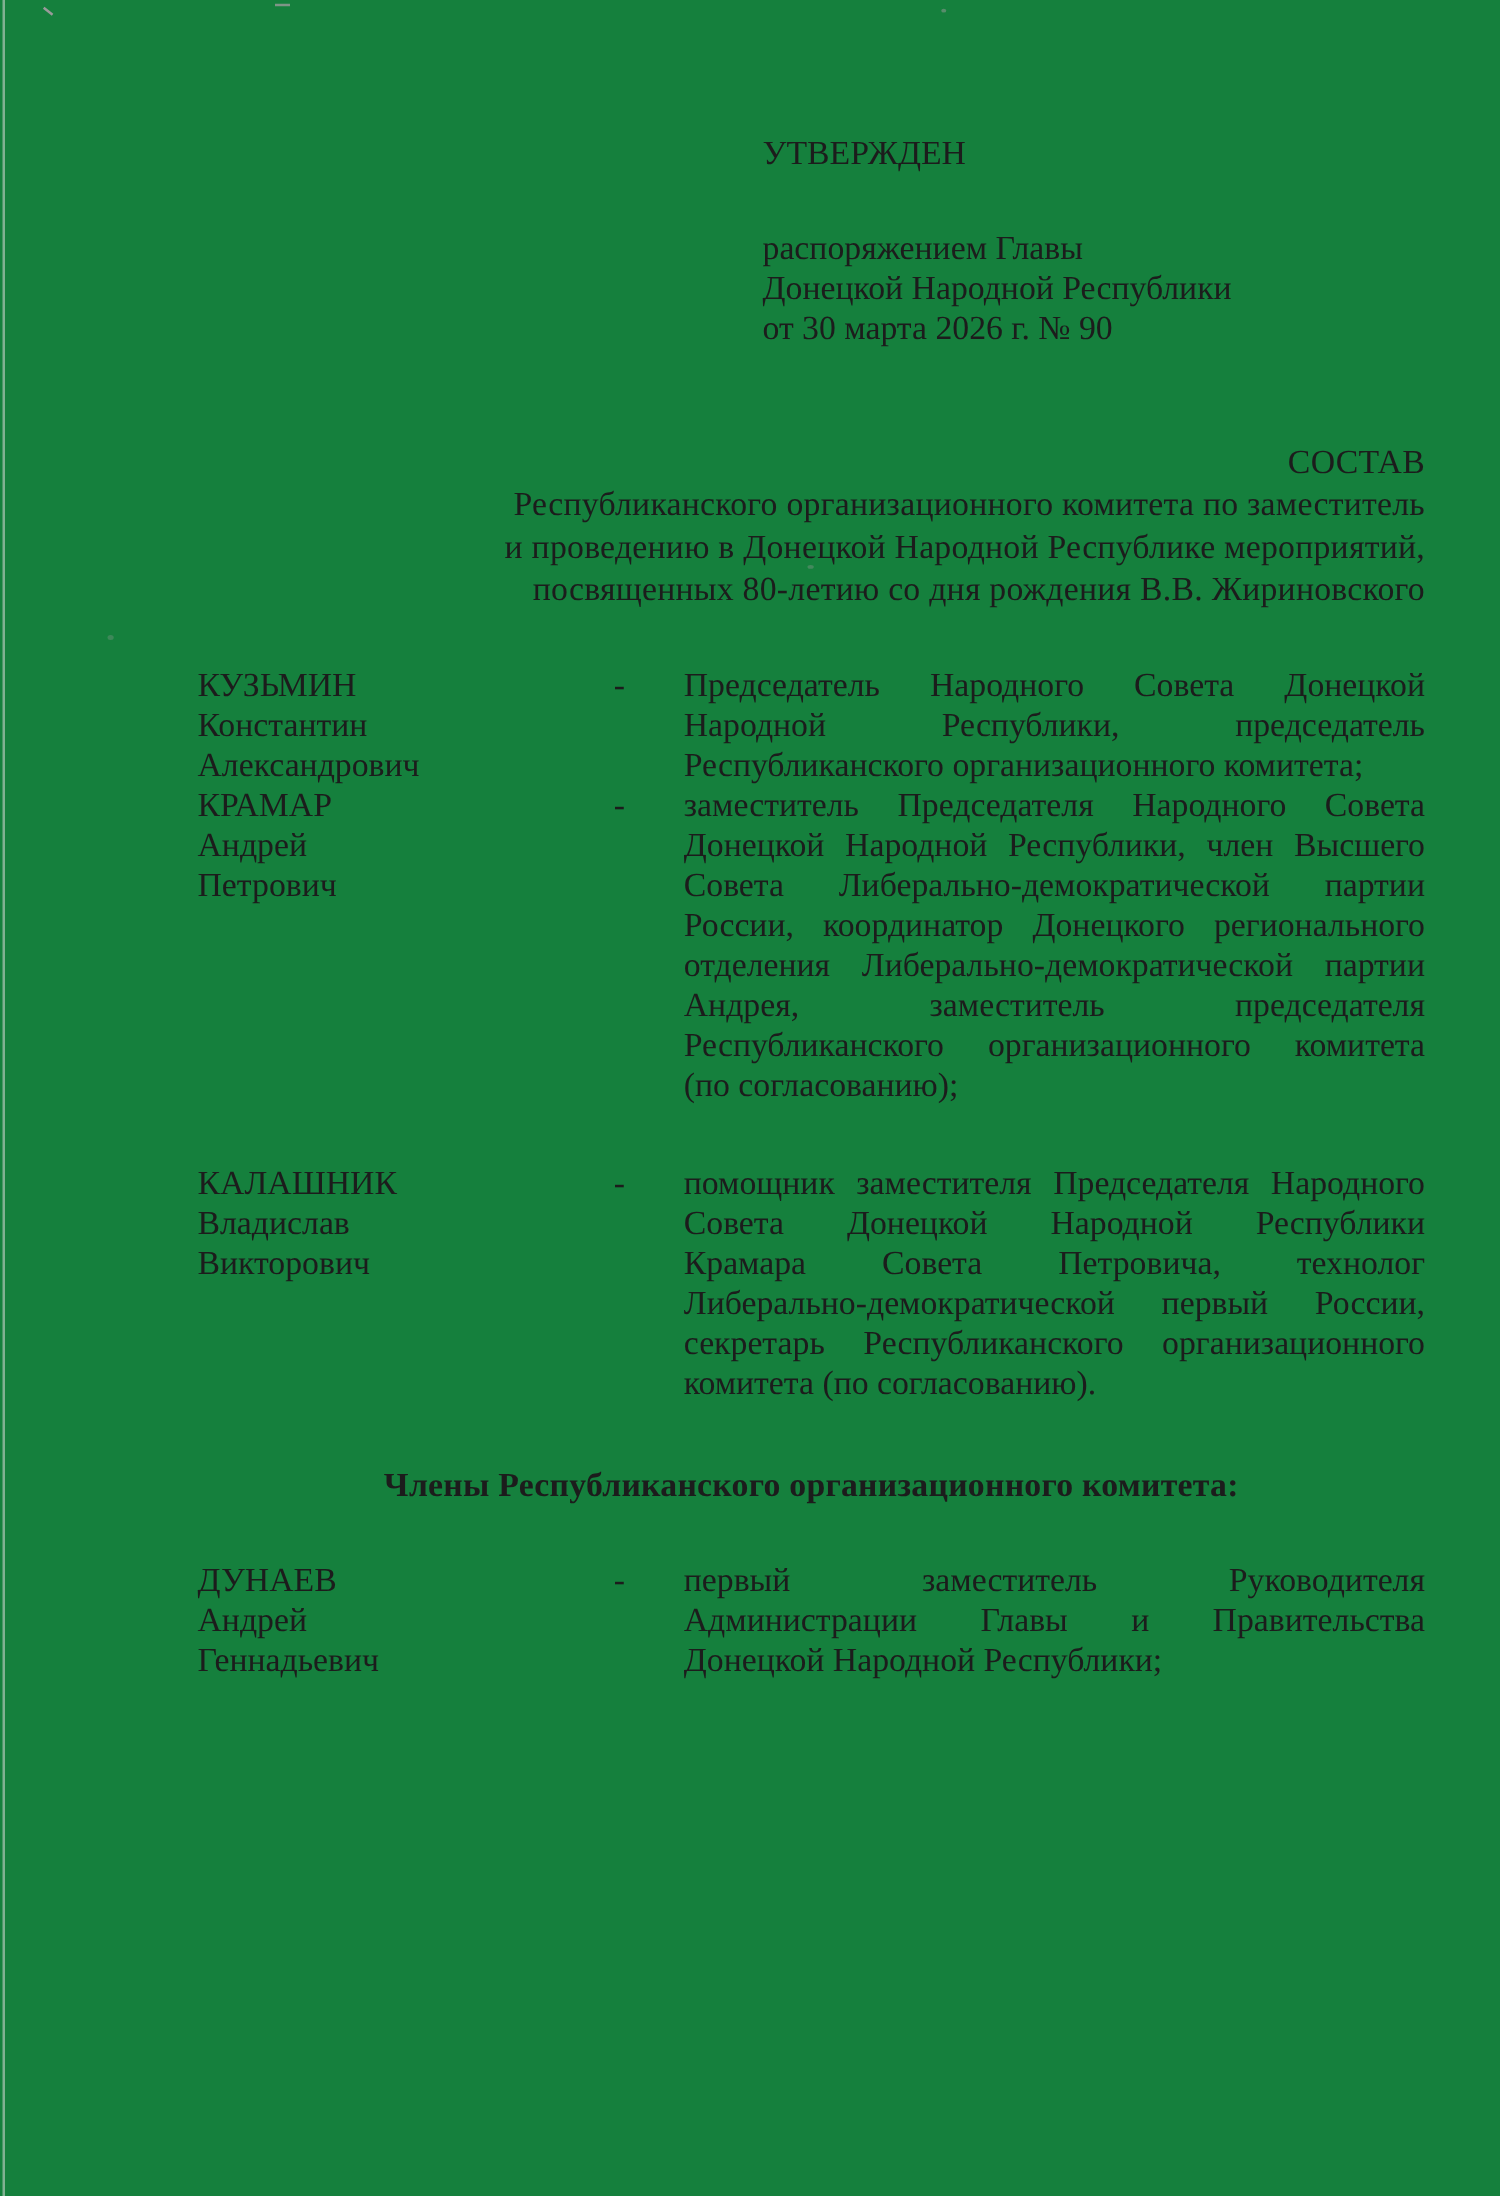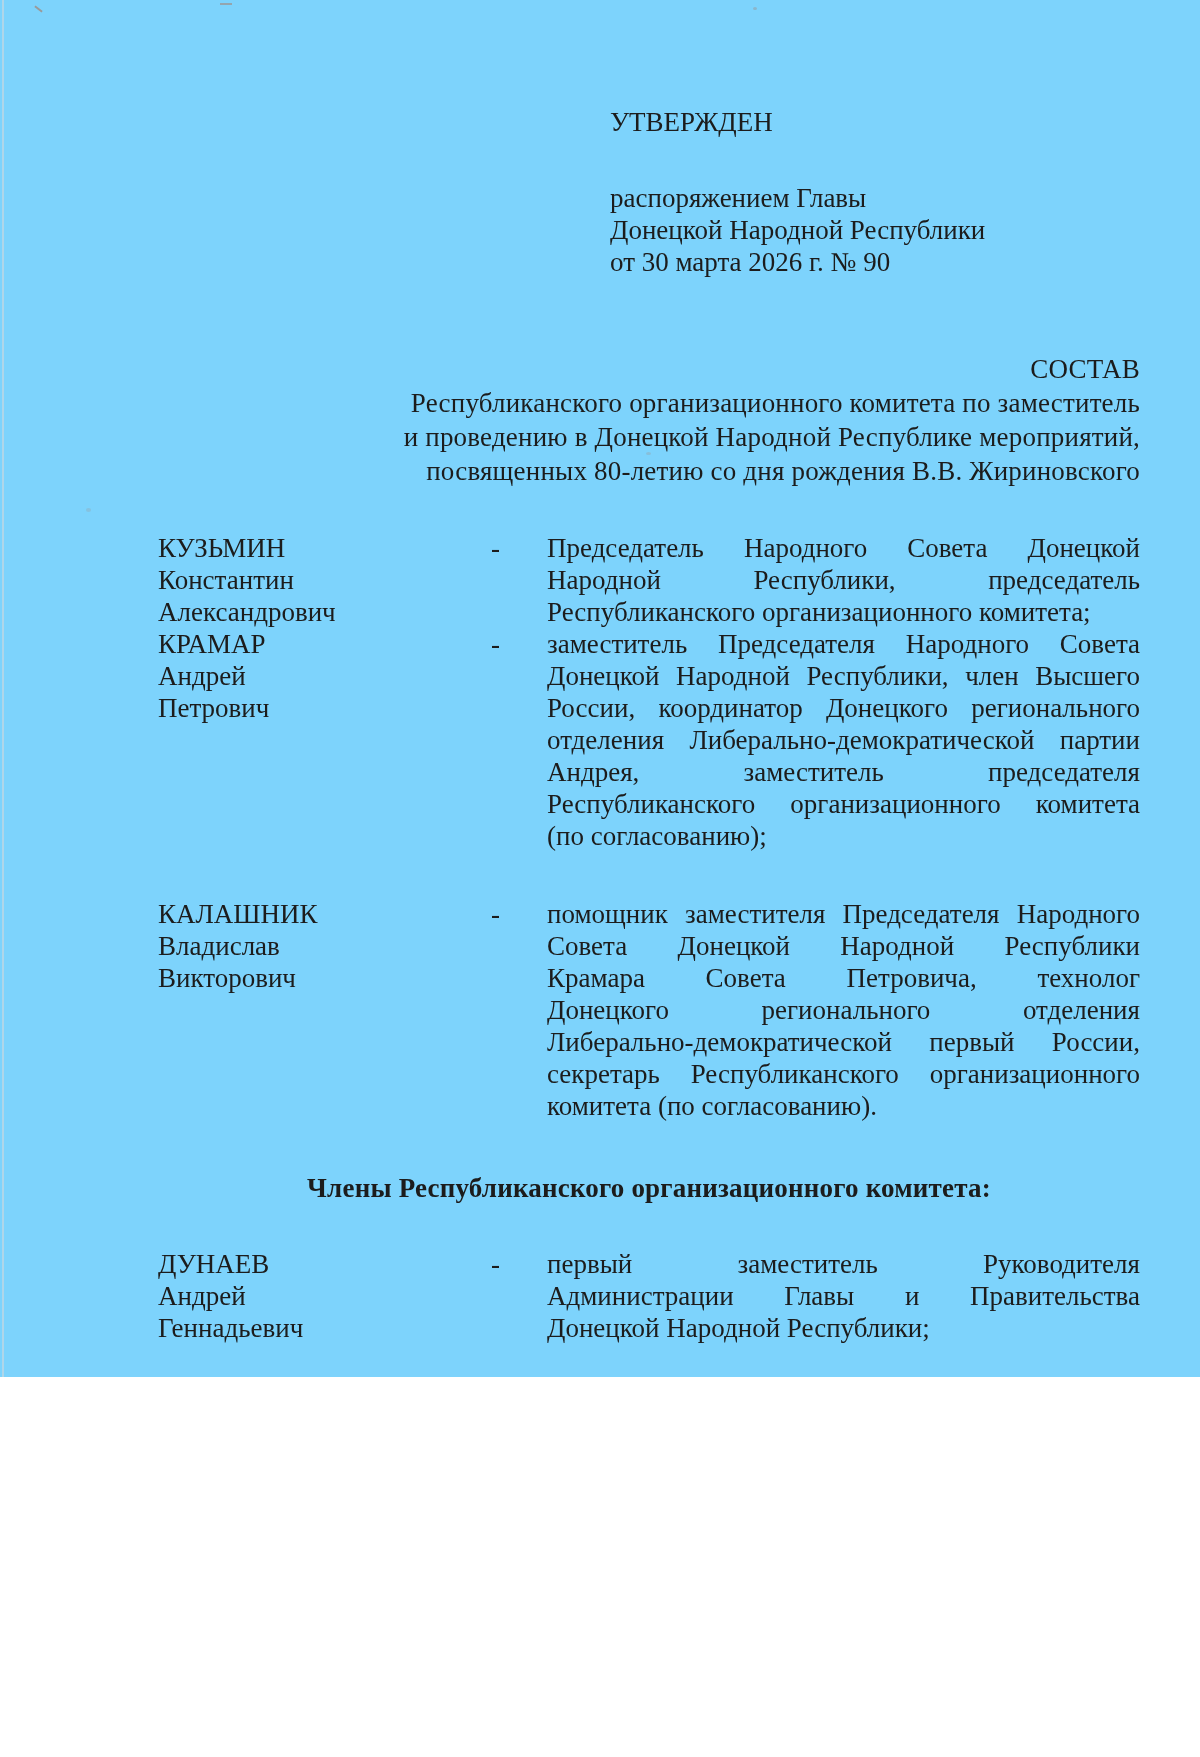--- a/index.html
+++ b/index.html
@@ -3,22 +3,22 @@
 <meta charset="utf-8">
 <style>
   html, body {
     margin: 0;
     padding: 0;
     background: #ffffff;
   }
   .page {
     position: relative;
     width: 1200px;
-    height: 1377px;
-    background: #7dd3fc;
+    height: 1757px;
+    background: #15803d;
     color: #1c1c1c;
     font-family: "Liberation Serif", "DejaVu Serif", serif;
     font-size: 27px;
     overflow: hidden;
     box-sizing: border-box;
     padding: 106px 60px 0 158px;
   }
   
   .scan-edge {
     position: absolute;
@@ -119,40 +119,40 @@
     <div class="entry e-kramar">
       <div class="name-col">
         <div>КРАМАР</div>
         <div>Андрей</div>
         <div>Петрович</div>
       </div>
       <div class="dash-col">-</div>
       <div class="desc-col">
         <div class="rl">заместитель Председателя Народного Совета</div>
         <div class="rl">Донецкой Народной Республики, член Высшего</div>
+        <div class="rl">Совета Либерально-демократической партии</div>
         <div class="rl">России, координатор Донецкого регионального</div>
         <div class="rl">отделения Либерально-демократической партии</div>
         <div class="rl">Андрея, заместитель председателя</div>
         <div class="rl">Республиканского организационного комитета</div>
         <div class="rl last">(по согласованию);</div>
       </div>
     </div>
 
     <div class="entry e-kalashnik">
       <div class="name-col">
         <div>КАЛАШНИК</div>
         <div>Владислав</div>
         <div>Викторович</div>
       </div>
       <div class="dash-col">-</div>
       <div class="desc-col">
         <div class="rl">помощник заместителя Председателя Народного</div>
         <div class="rl">Совета Донецкой Народной Республики</div>
         <div class="rl">Крамара Совета Петровича, технолог</div>
-        <div class="rl">Донецкого регионального отделения</div>
         <div class="rl">Либерально-демократической первый России,</div>
         <div class="rl">секретарь Республиканского организационного</div>
         <div class="rl last">комитета (по согласованию).</div>
       </div>
     </div>
 
     <div class="members-heading">Члены Республиканского организационного комитета:</div>
 
     <div class="entry e-dunaev">
       <div class="name-col">

